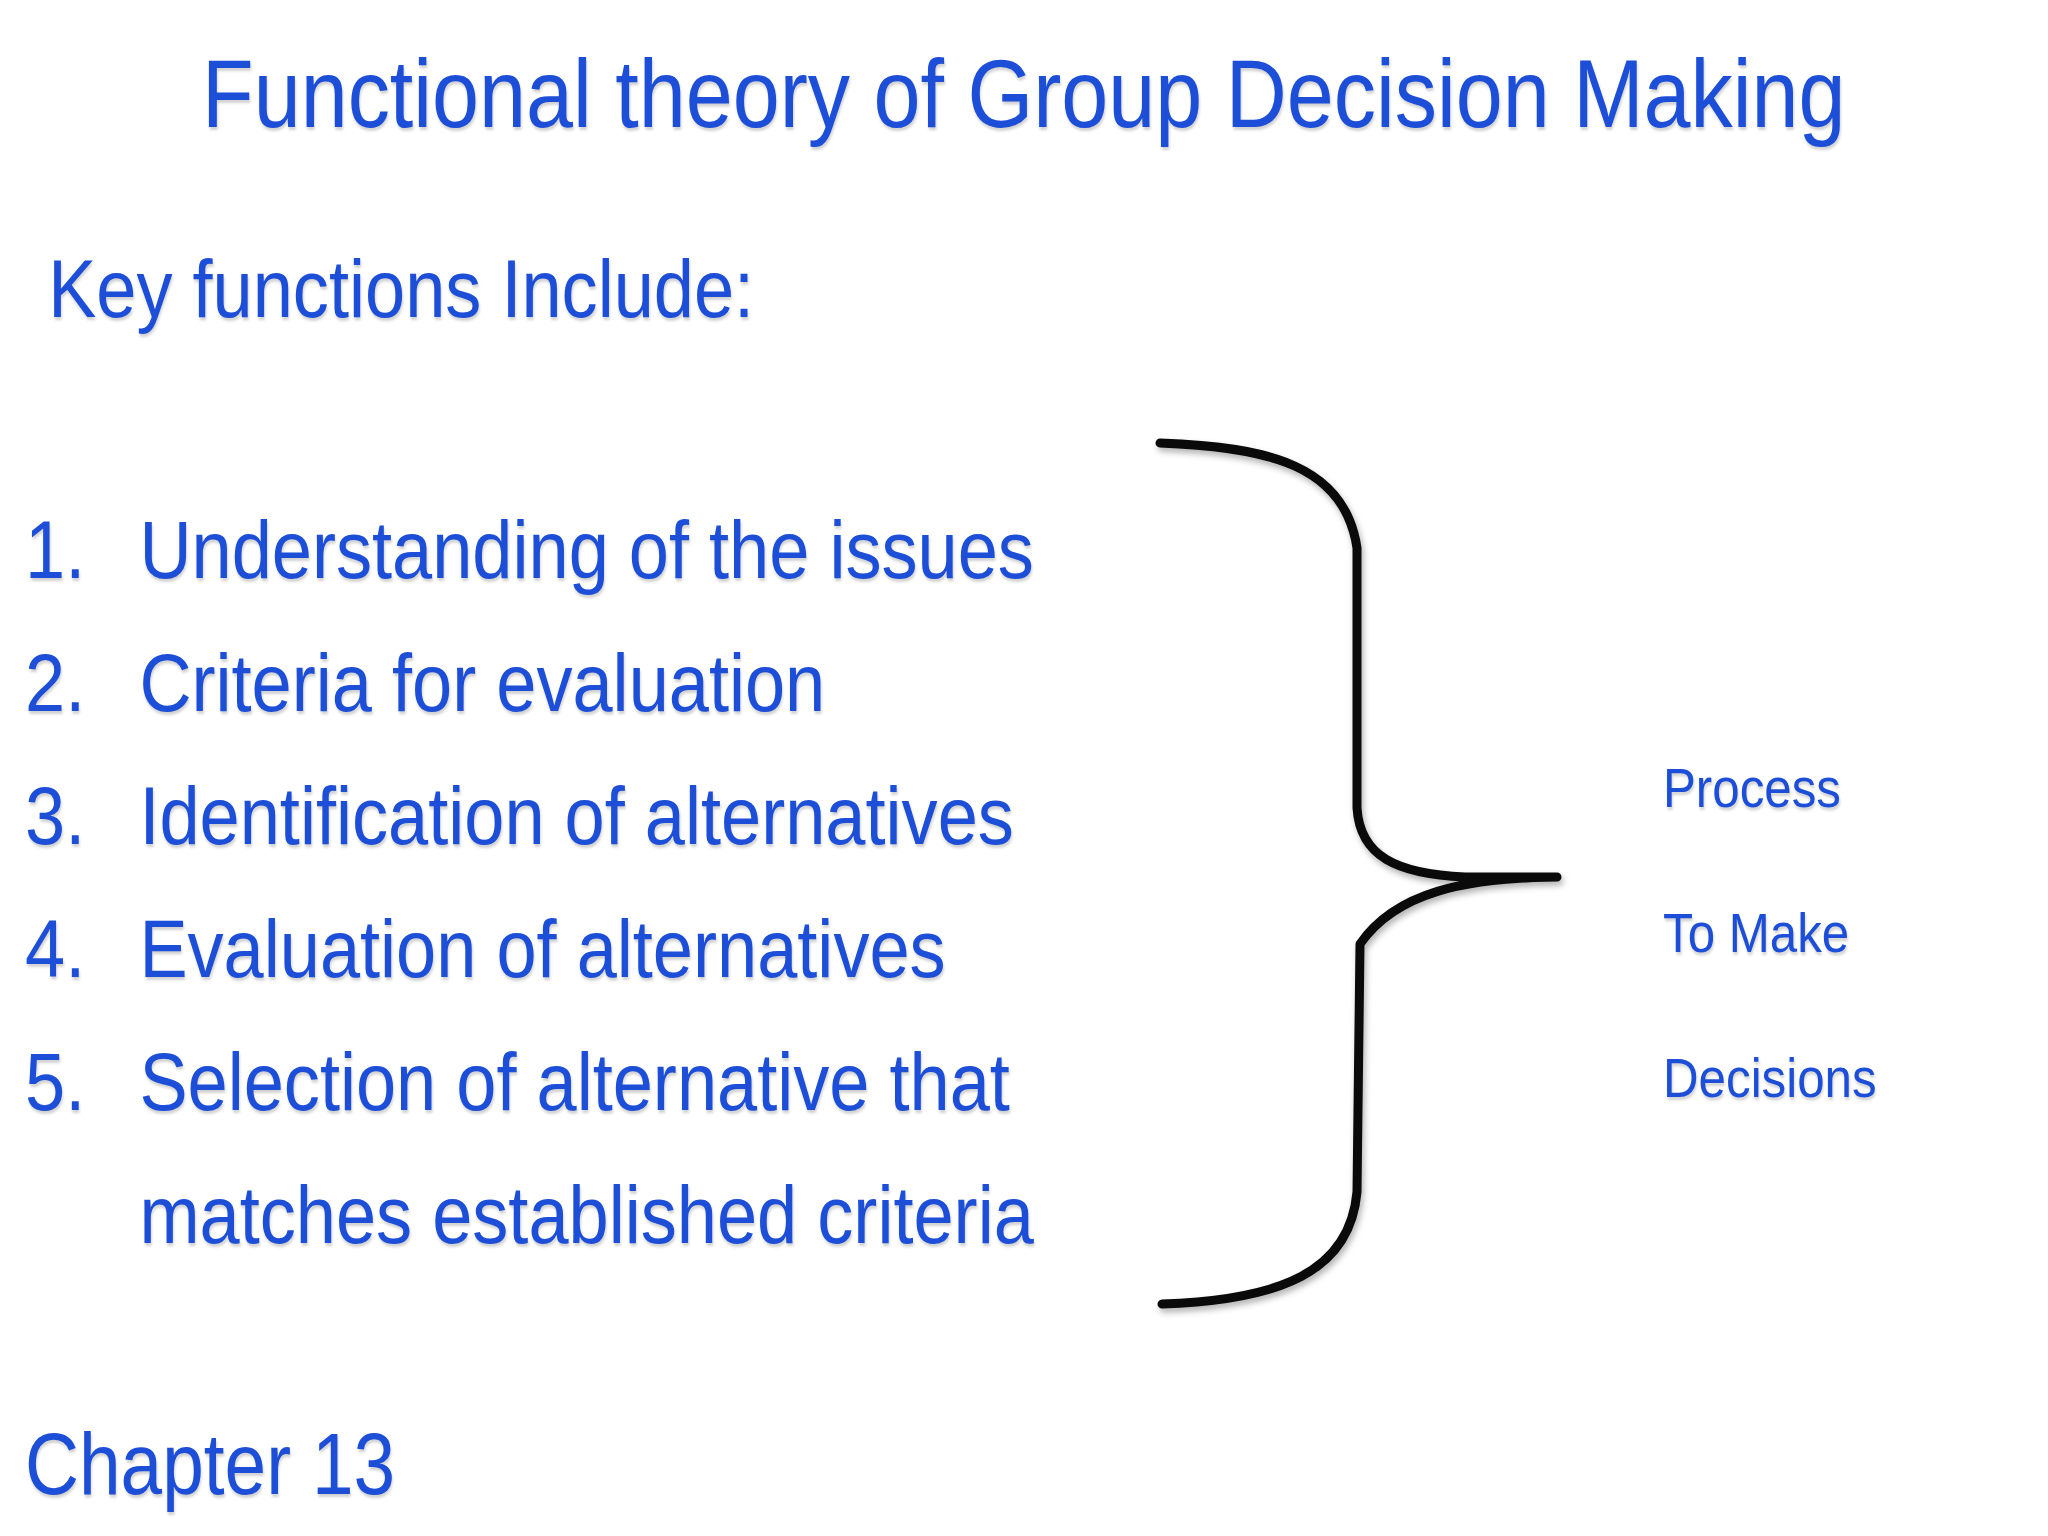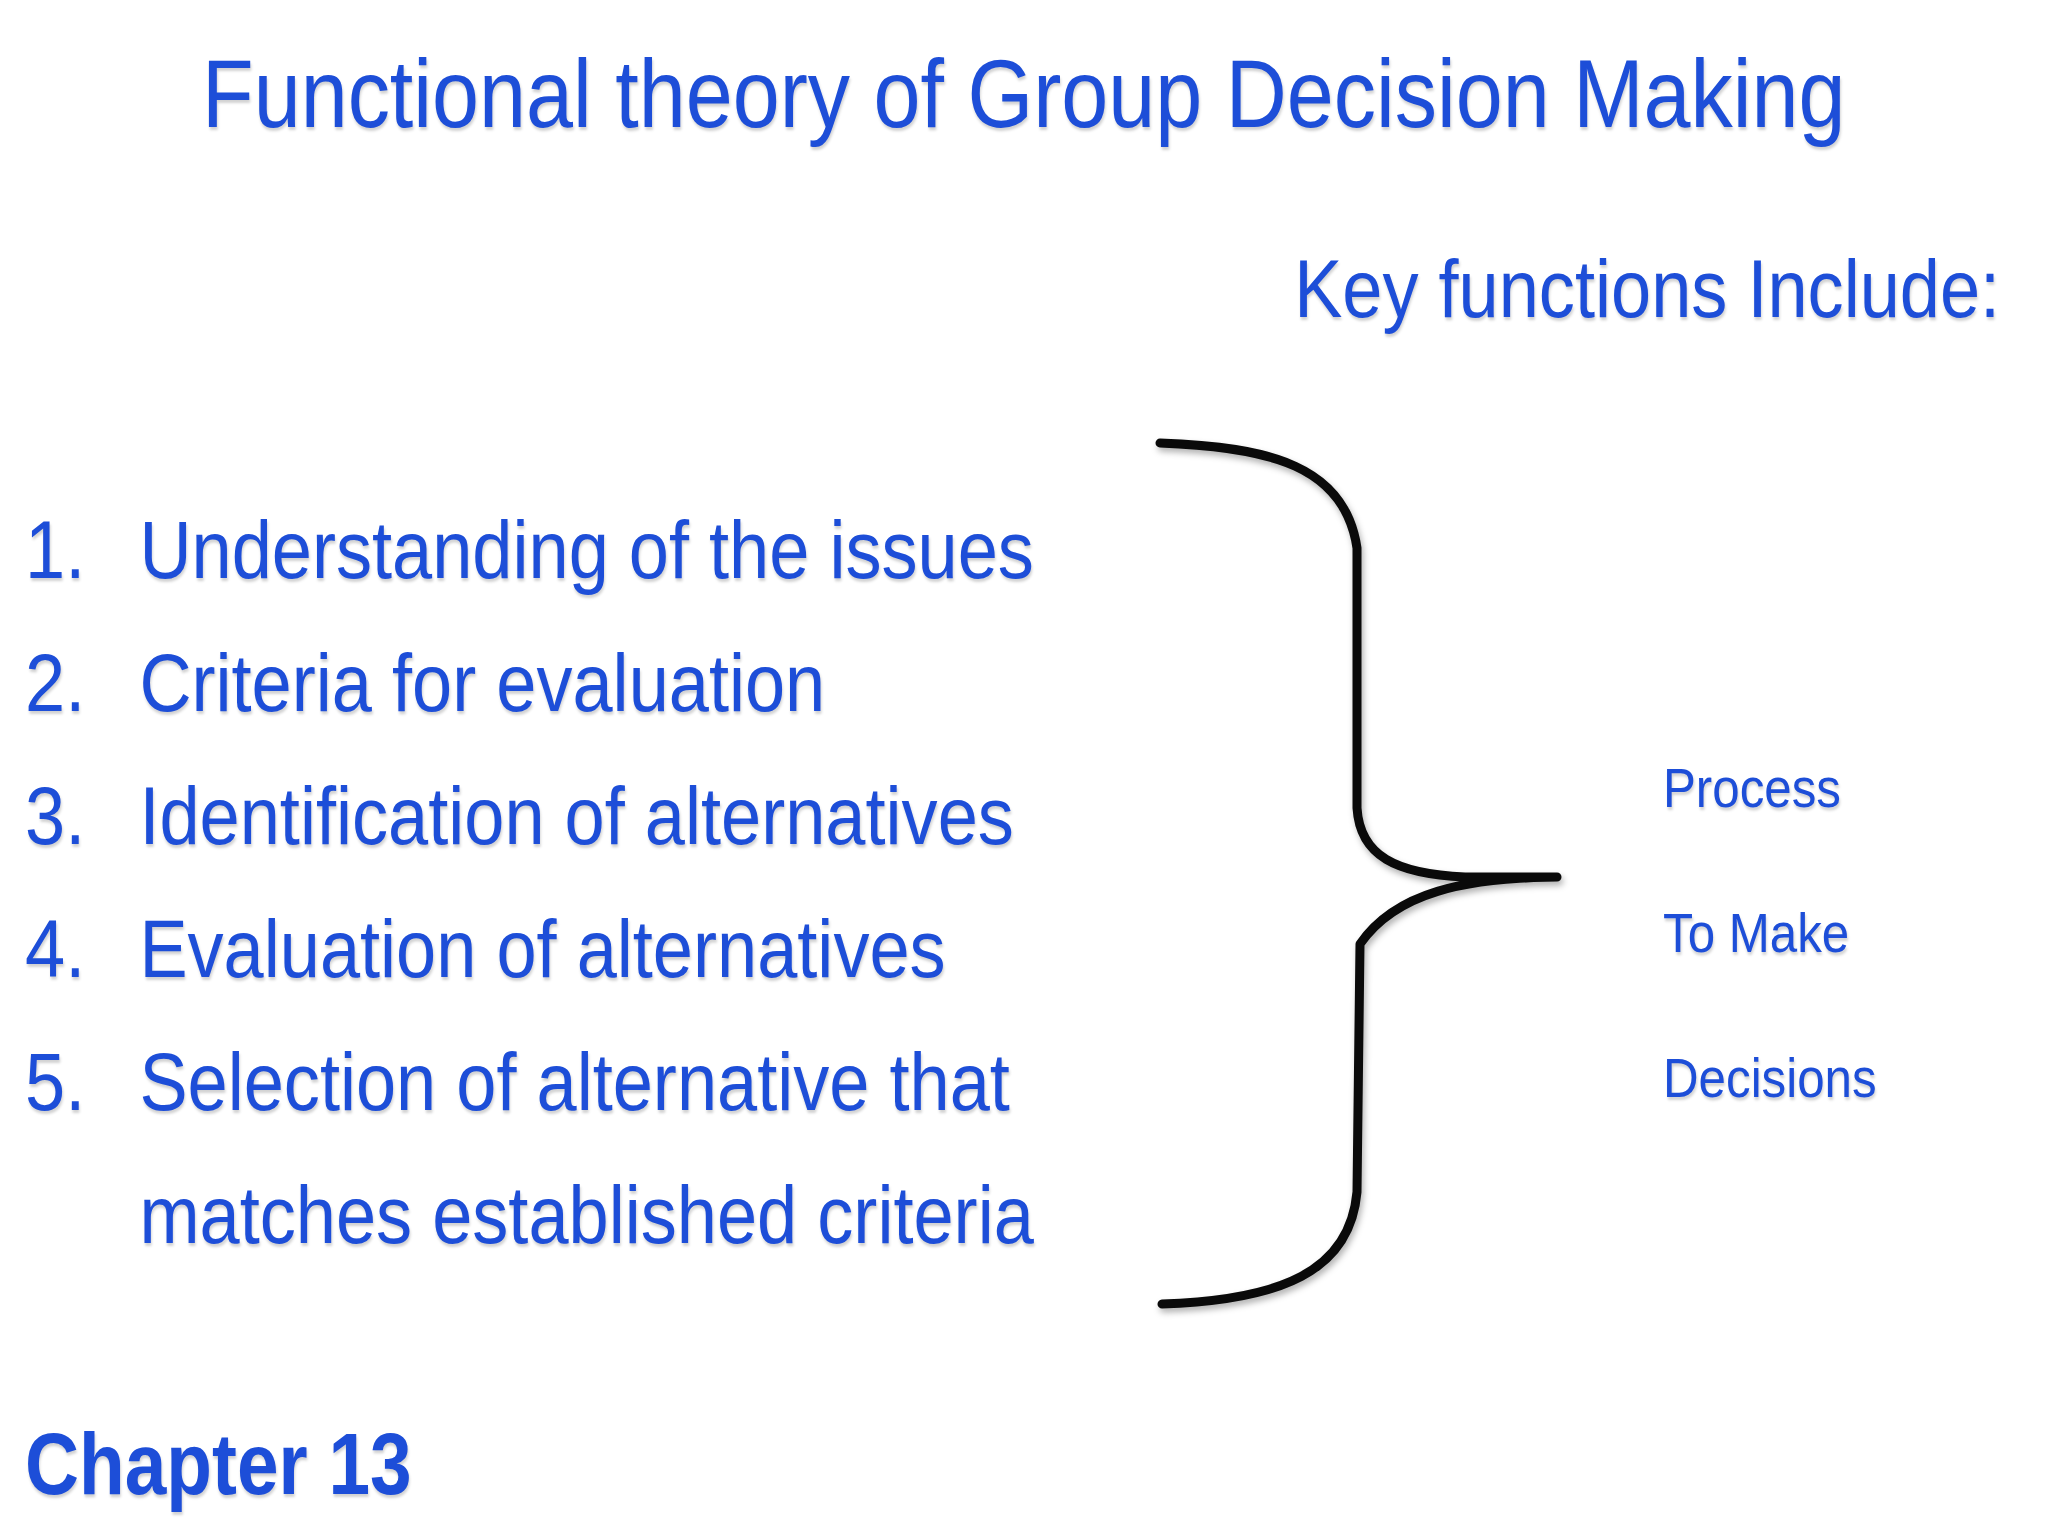--- a/index.html
+++ b/index.html
@@ -35,21 +35,21 @@
     width: 100%;
     text-align: center;
     font-size: 96px;
     line-height: 1.2;
   }
   .subtitle {
     position: absolute;
     top: 240px;
     left: 0;
     width: 100%;
-    text-align: right;
+    text-align: left;
     font-size: 82px;
     line-height: 1.2;
   }
   .list {
     position: absolute;
     top: 483px;
     left: 25px;
     font-size: 82px;
   }
   .li-row {
@@ -77,21 +77,21 @@
     height: 145px;
     line-height: 145px;
     transform: scaleX(0.88);
     transform-origin: 0 50%;
   }
   .footer {
     position: absolute;
     left: 25px;
     top: 1418px;
     font-size: 88px;
-    font-weight: bold;
+    font-weight: normal;
     line-height: 1.05;
     transform-origin: 0 0;
   }
   .footer .cond-left { transform: scaleX(0.85); transform-origin: 0 50%; }
   .brace-svg {
     position: absolute;
     left: 0;
     top: 0;
     width: 2048px;
     height: 1536px;

